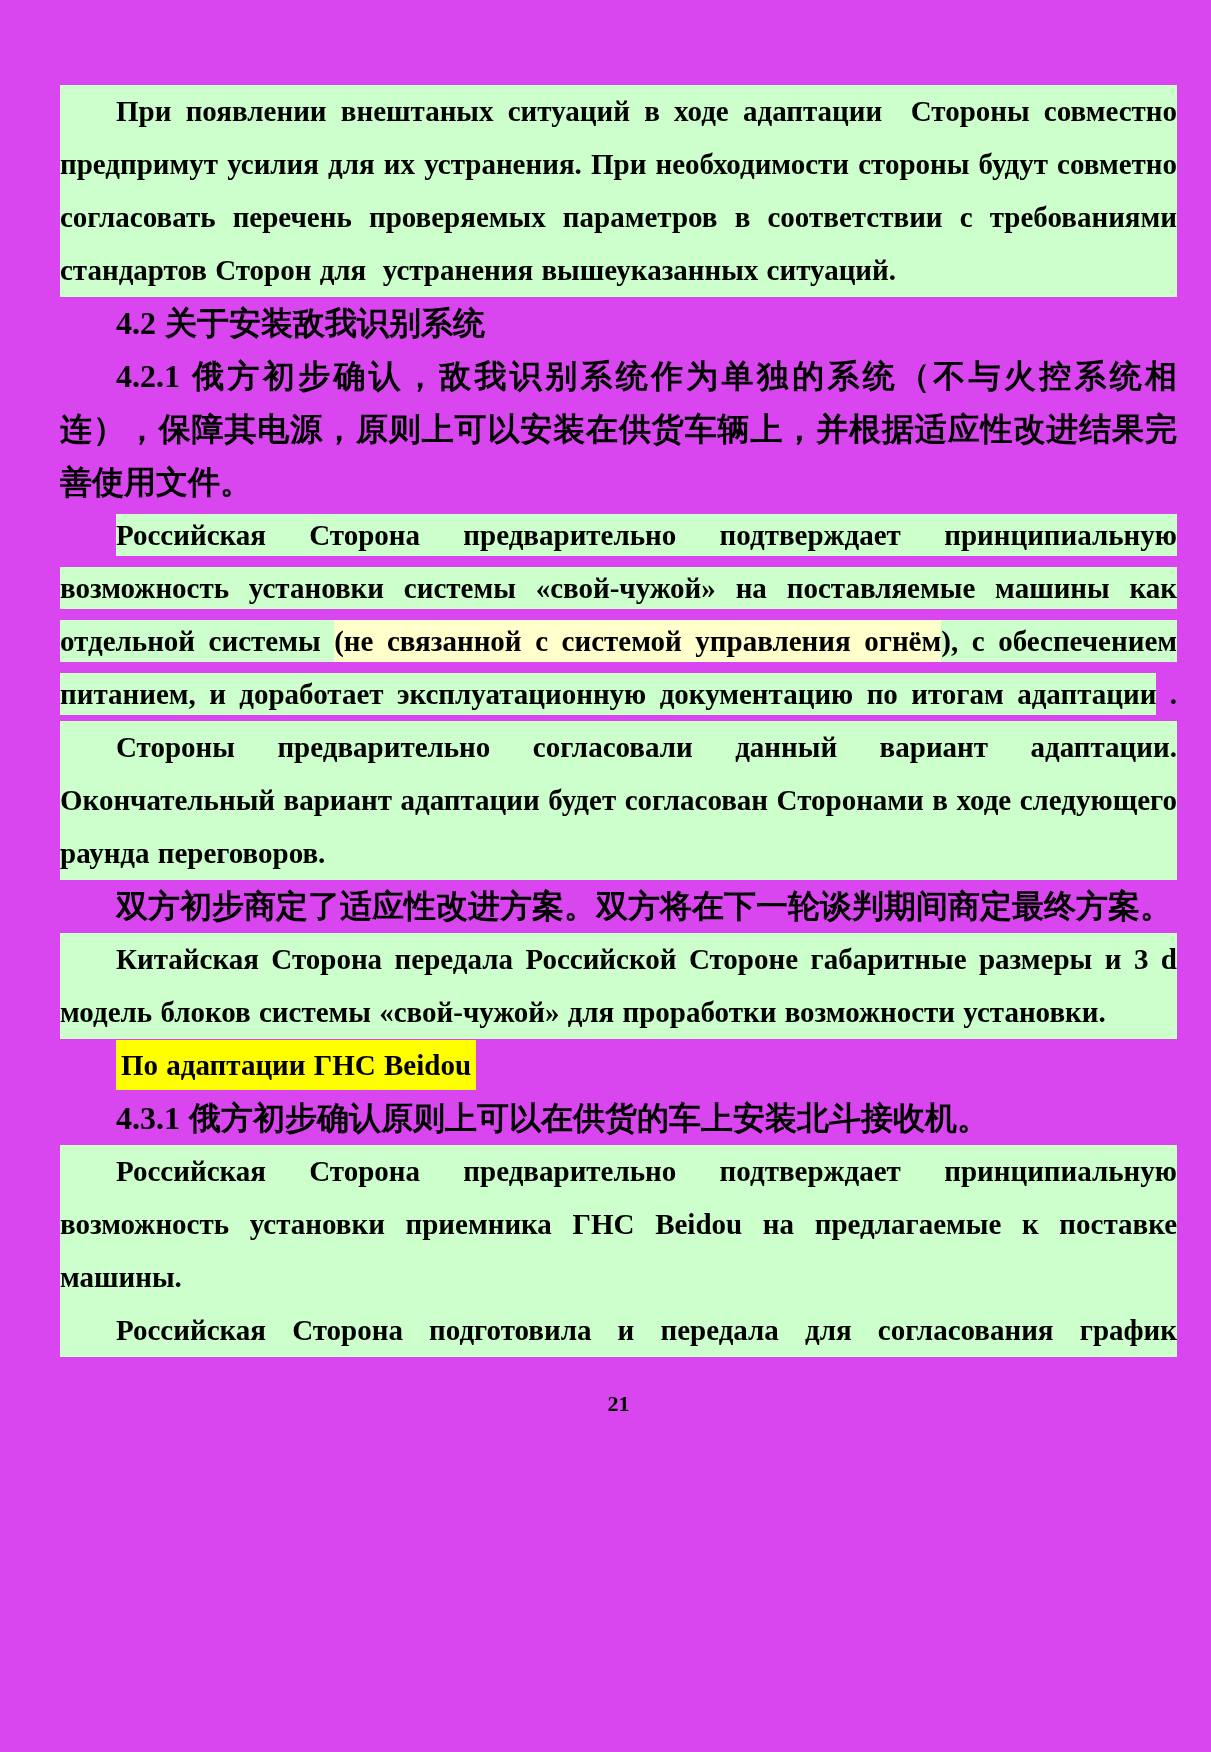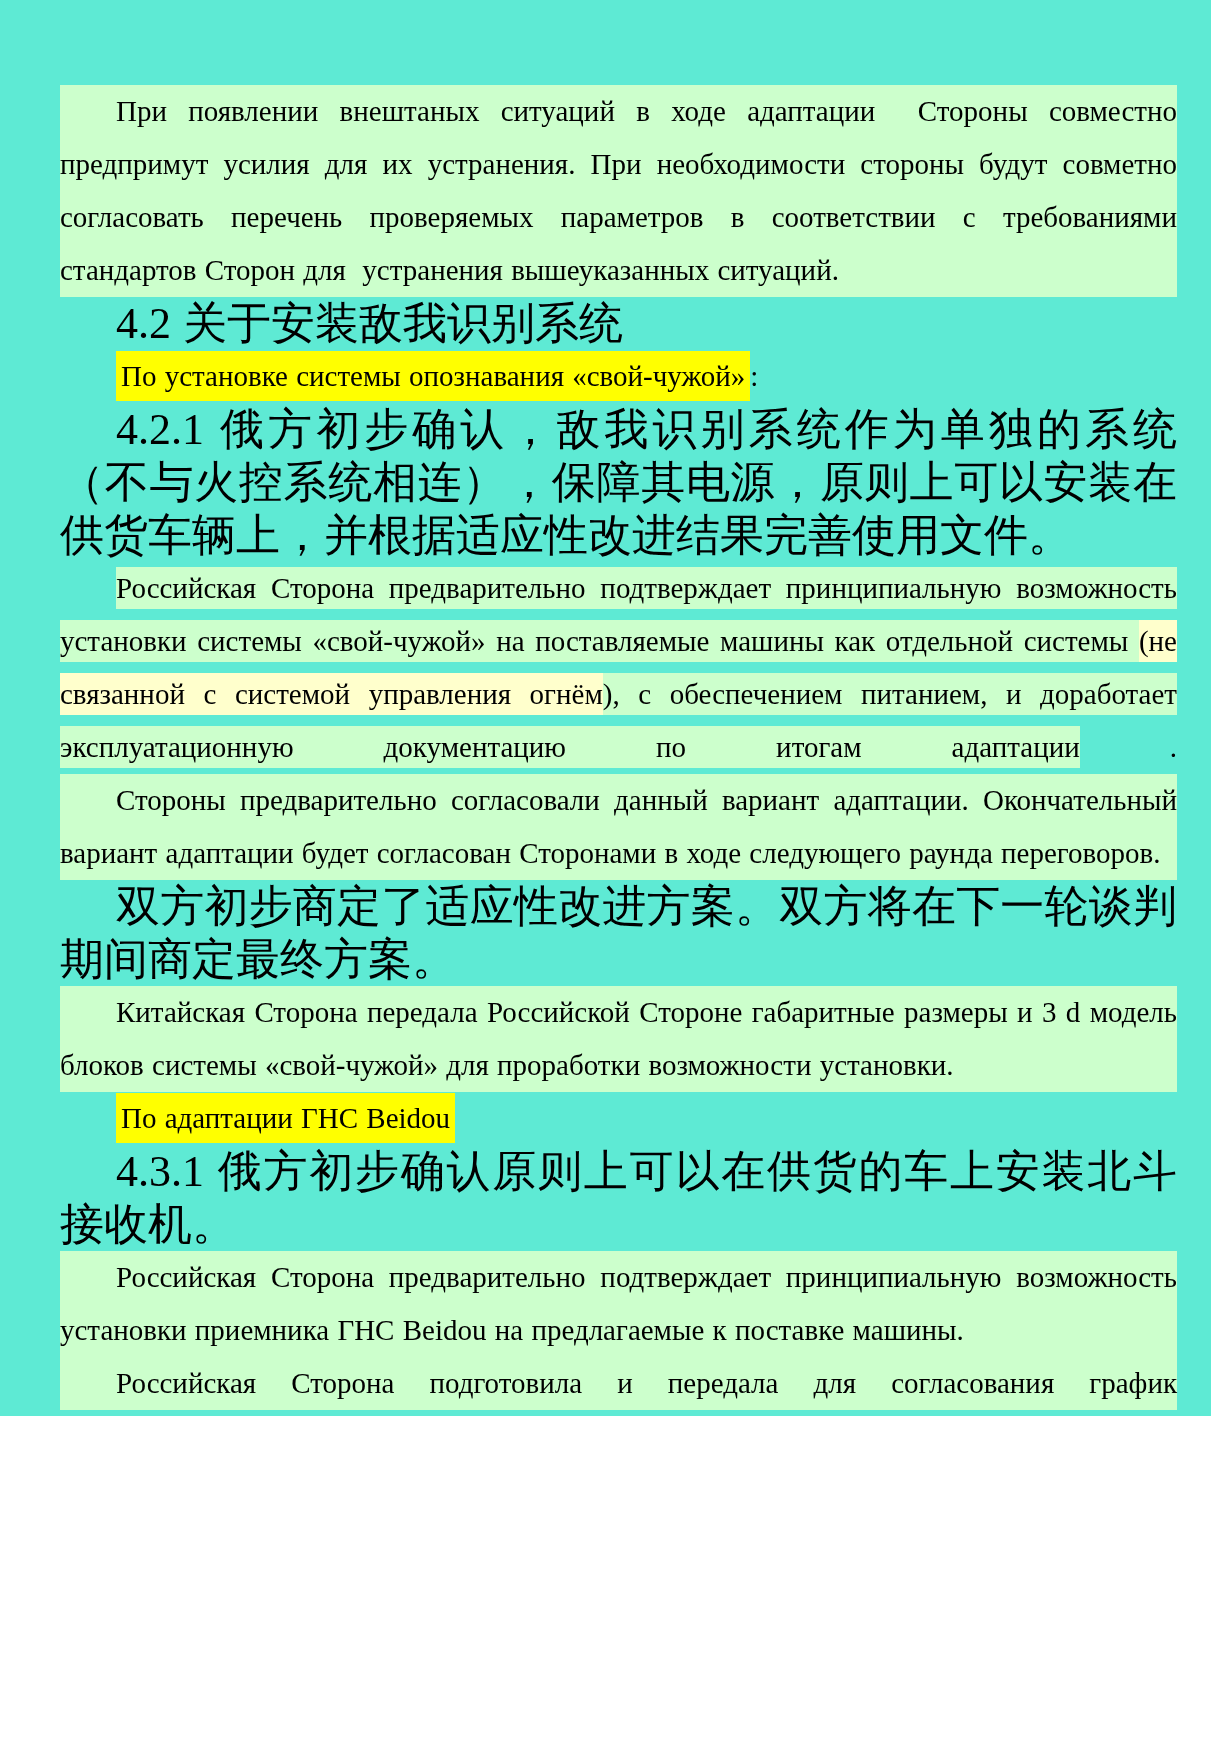--- a/index.html
+++ b/index.html
@@ -3,41 +3,42 @@
 <meta charset="utf-8">
 <style>
   html, body {
     margin: 0;
     padding: 0;
     background: #ffffff;
   }
   .page {
     position: relative;
     width: 1211px;
-    height: 1416px;
-    background: #5eead4;
+    height: 1752px;
+    background: #d946ef;
     overflow: hidden;
     color: #000000;
     font-family: "Liberation Serif", "DejaVu Serif", serif;
+    font-weight: bold;
   }
   .doc {
     position: absolute;
     left: 60px;
     top: 85px;
     width: 1117px;
   }
   .para {
     margin: 0;
     font-size: 29px;
     line-height: 53px;
     text-align: justify;
     word-spacing: 1px;
   }
   .para.zh {
-    font-size: 44px;
+    font-size: 32px;
     font-family: "Liberation Serif", "DejaVu Serif", serif;
   }
   .para.indent { text-indent: 56px; }
   .para.jlast { text-align-last: justify; }
   .para.green-block { background: var(--hl-green, #CCFFCC); }
   .hl-green {
     background: var(--hl-green, #CCFFCC);
     padding: 5px 0px;
     box-decoration-break: clone;
     -webkit-box-decoration-break: clone;
@@ -63,21 +64,20 @@
   }
 </style>
 </head>
 <body>
 
 <div class="page">
   <div class="doc">
 
   <div class="para indent green-block"><span>При появлении внештаных ситуаций в ходе адаптации&nbsp; Стороны совместно предпримут усилия для их устранения. При необходимости стороны будут совметно согласовать перечень проверяемых параметров в соответствии с требованиями стандартов Сторон для&nbsp; устранения вышеуказанных ситуаций.</span></div>
       <div class="para zh indent"><span>4.2 关于安装敌我识别系统</span></div>
-      <div class="para indent"><span class="hl-yellow">По установке системы опознавания «свой-чужой»</span><span>:</span></div>
       <div class="para zh indent"><span>4.2.1 俄方初步确认，敌我识别系统作为单独的系统（不与火控系统相连），保障其电源，原则上可以安装在供货车辆上，并根据适应性改进结果完善使用文件。</span></div>
       <div class="para indent jlast"><span class="hl-green">Российская Сторона предварительно подтверждает принципиальную возможность установки системы «свой-чужой» на поставляемые машины как отдельной системы </span><span class="hl-pale">(не связанной с системой управления огнём</span><span class="hl-green">), с обеспечением питанием, и доработает эксплуатационную документацию по итогам адаптации</span><span>&nbsp;.</span></div>
       <div class="para indent green-block"><span>Стороны предварительно согласовали данный вариант адаптации. Окончательный вариант адаптации будет согласован Сторонами в ходе следующего раунда переговоров.</span></div>
       <div class="para zh indent"><span>双方初步商定了适应性改进方案。双方将在下一轮谈判期间商定最终方案。</span></div>
       <div class="para indent green-block"><span>Китайская Сторона передала Российской Стороне габаритные размеры и 3 d модель блоков системы «свой-чужой» для проработки возможности установки.</span></div>
       <div class="para indent"><span class="hl-yellow">По адаптации ГНС Beidou</span></div>
       <div class="para zh indent"><span>4.3.1 俄方初步确认原则上可以在供货的车上安装北斗接收机。</span></div>
       <div class="para indent green-block"><span>Российская Сторона предварительно подтверждает принципиальную возможность установки приемника ГНС Beidou на предлагаемые к поставке машины.</span></div>
       <div class="para indent green-block jlast"><span>Российская Сторона подготовила и передала для согласования график</span></div>
       <div class="page-number">21</div>

